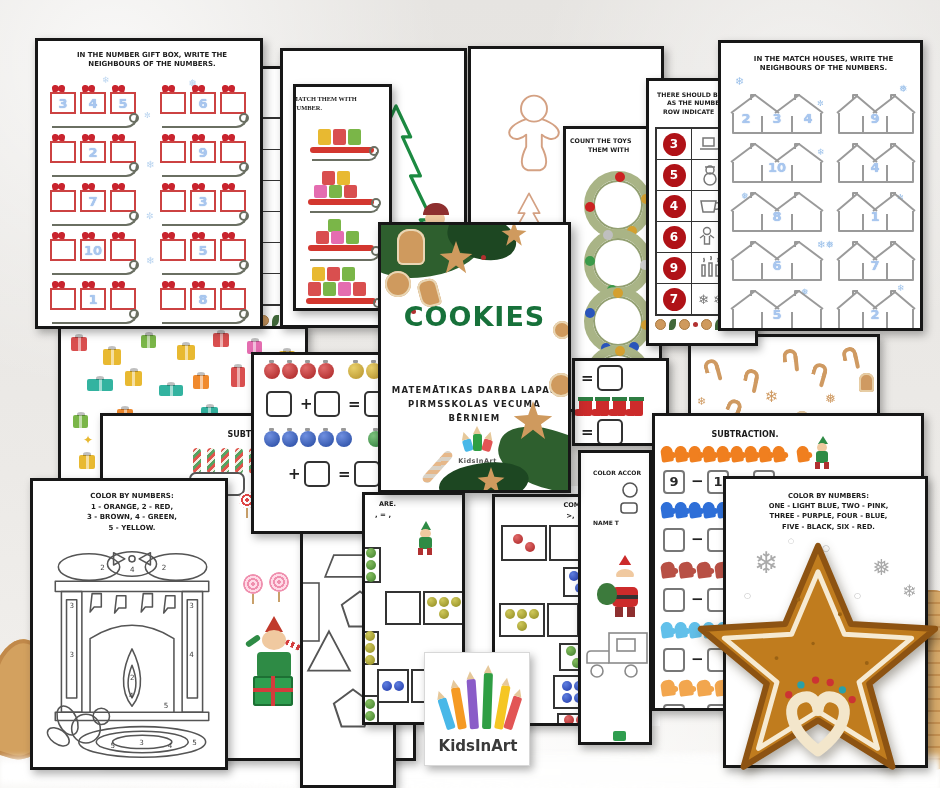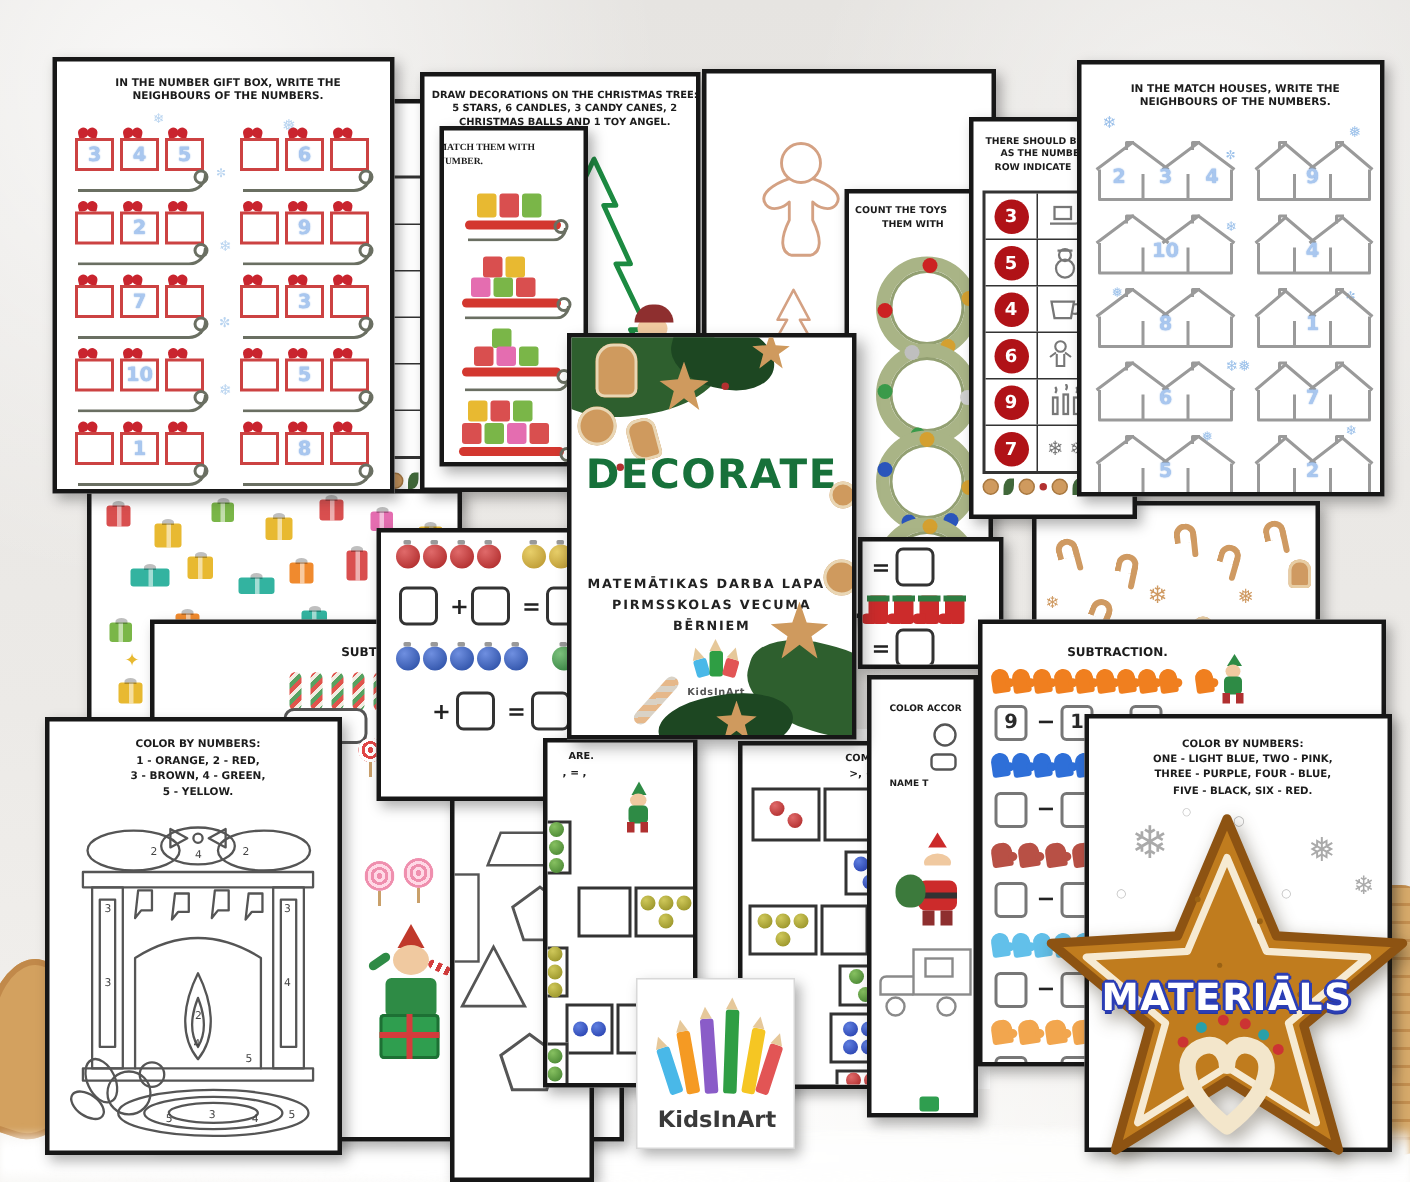--- a/index.html
+++ b/index.html
@@ -189,25 +189,20 @@
       <span class="gbead"></span>
       <span class="berry"></span>
       <span class="gbead"></span>
       <span class="leaf"></span>
       <span class="gbead"></span>
       <span class="berry"></span>
   </div>
 </div>
 
 <div class="page" style="left:280px;top:48px;width:187px;height:280px;z-index:2;">
-  <div class="t" style="left:0;top:8px;width:187px;font-size:6.6px;white-space:normal;">
-    <div>DRAW DECORATIONS ON THE CHRISTMAS TREE:</div>
-      <div>5 STARS, 6 CANDLES, 3 CANDY CANES, 2</div>
-      <div>CHRISTMAS BALLS AND 1 TOY ANGEL.</div>
-  </div>
   <svg style="position:absolute;left:48px;top:48px;" width="130" height="175" viewBox="0 0 160 210">
     <path d="M80,6 L62,44 H72 L50,92 H62 L36,146 H50 L18,202 H142 L110,146 H124 L98,92 H110 L88,44 H98 Z" fill="none" stroke="#1c8a41" stroke-width="4" stroke-linejoin="round"></path>
   </svg>
   <div style="position:absolute;left:140px;top:152px;width:26px;height:24px;">
     <div style="position:absolute;left:2px;top:8px;width:20px;height:16px;border-radius:50%;background:#f0c9a0;"></div>
     <div style="position:absolute;left:0;top:0;width:26px;height:12px;border-radius:13px 13px 0 0;background:#8e2f2f;"></div>
   </div>
 </div>
 
 <div class="page" style="left:293px;top:84px;width:99px;height:227px;z-index:3;font-family:Liberation Serif, serif;">
@@ -1129,21 +1124,21 @@
 <div class="page" style="left:378px;top:222px;width:193px;height:271px;z-index:6;box-shadow:4px 5px 10px rgba(30,30,30,.4);">
   <div class="blob" style="left:-18px;top:-14px;width:120px;height:66px;transform:rotate(-8deg);"></div>
   <div class="blob" style="left:66px;top:-10px;width:70px;height:44px;background:#1d4722;transform:rotate(14deg);"></div>
   <div class="cookie" style="left:16px;top:4px;width:28px;height:36px;border-radius:12px 12px 6px 6px;"></div>
   <div class="cstar" style="left:58px;top:16px;width:34px;height:34px;"></div>
   <div class="cookie" style="left:4px;top:46px;width:26px;height:26px;"></div>
   <div class="cstar" style="left:120px;top:-4px;width:26px;height:26px;"></div>
   <div class="cookie" style="left:38px;top:54px;width:20px;height:28px;border-radius:8px 8px 4px 10px;transform:rotate(-15deg);"></div>
   <span style="position:absolute;left:100px;top:30px;width:5px;height:5px;background:#b23030;border-radius:50%;"></span>
   <span style="position:absolute;left:30px;top:84px;width:5px;height:5px;background:#b23030;border-radius:50%;"></span>
-  <div class="cover-title" style="top:76px;">DECORATE</div>
+  <div class="cover-title" style="top:76px;">COOKIES</div>
   <div class="cover-sub" style="top:160px;">MATEMĀTIKAS DARBA LAPAS</div>
   <div class="cover-sub" style="top:174px;">PIRMSSKOLAS VECUMA</div>
   <div class="cover-sub" style="top:188px;">BĒRNIEM</div>
   <div style="position:absolute;left:84px;top:206px;width:26px;height:20px;">
     <span class="pcl" style="left:0;height:12px;background:#49b8e8;transform:rotate(-16deg);"></span>
     <span class="pcl" style="left:8px;height:17px;background:#2f9e44;transform:rotate(0deg);"></span>
     <span class="pcl" style="left:16px;height:12px;background:#e25555;transform:rotate(16deg);"></span>
   </div>
   <div class="t" style="left:0;top:232px;width:193px;font-size:6.5px;color:#555;letter-spacing:.5px;">KidsInArt</div>
   <div class="blob" style="left:116px;top:206px;width:110px;height:58px;transform:rotate(16deg);"></div>
@@ -1183,14 +1178,13 @@
     <path d="M100,172 C76,154 72,132 88,128 C96,126 100,134 100,139 C100,134 104,126 112,128 C128,132 124,154 100,172 Z" fill="none" stroke="#f3e6cb" stroke-width="9" stroke-linejoin="round" stroke-linecap="round"></path>
     <g>
         <circle cx="76" cy="126" r="3" fill="#cc3333"></circle>
         <circle cx="86" cy="118" r="3" fill="#2aa0a8"></circle>
         <circle cx="98" cy="114" r="3" fill="#cc3333"></circle>
         <circle cx="110" cy="116" r="3" fill="#cc3333"></circle>
         <circle cx="120" cy="122" r="3" fill="#2aa0a8"></circle>
         <circle cx="128" cy="130" r="3" fill="#cc3333"></circle>
       </g>
   </svg>
-  <div class="badge-text" style="top:112px;font-size:25px;">MATERIĀLS</div>
 </div>
 
 </body></html>

